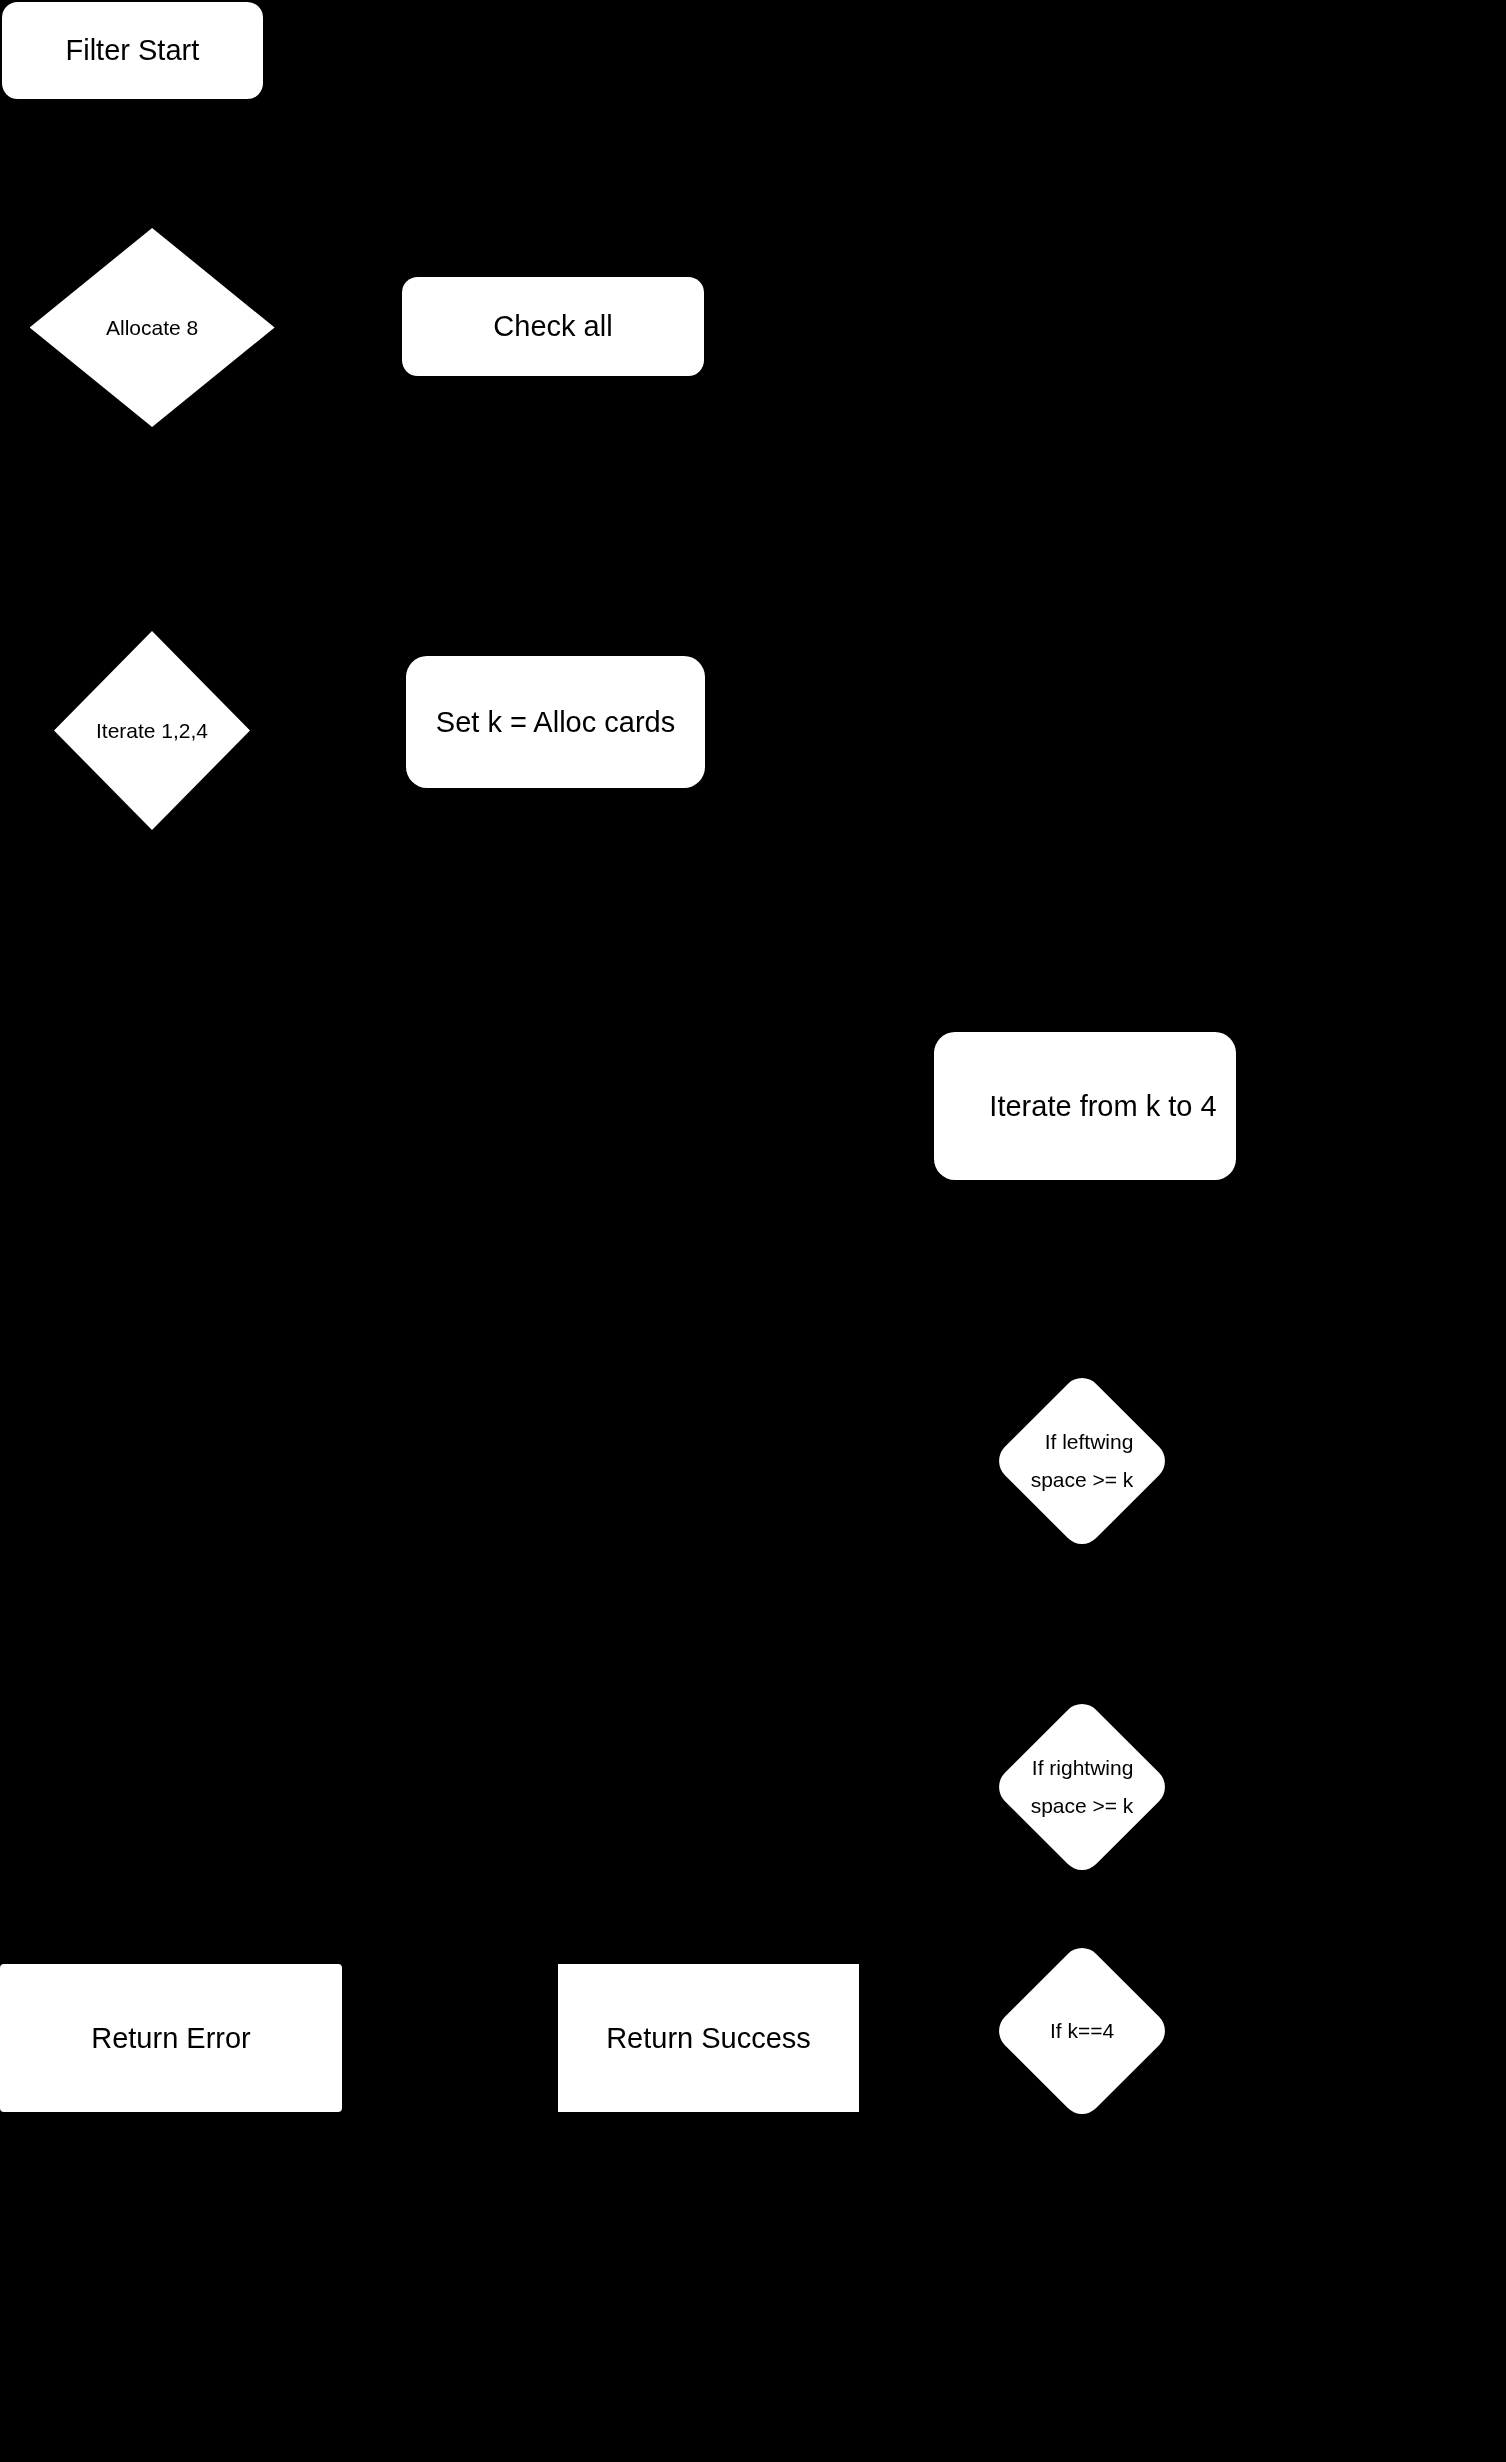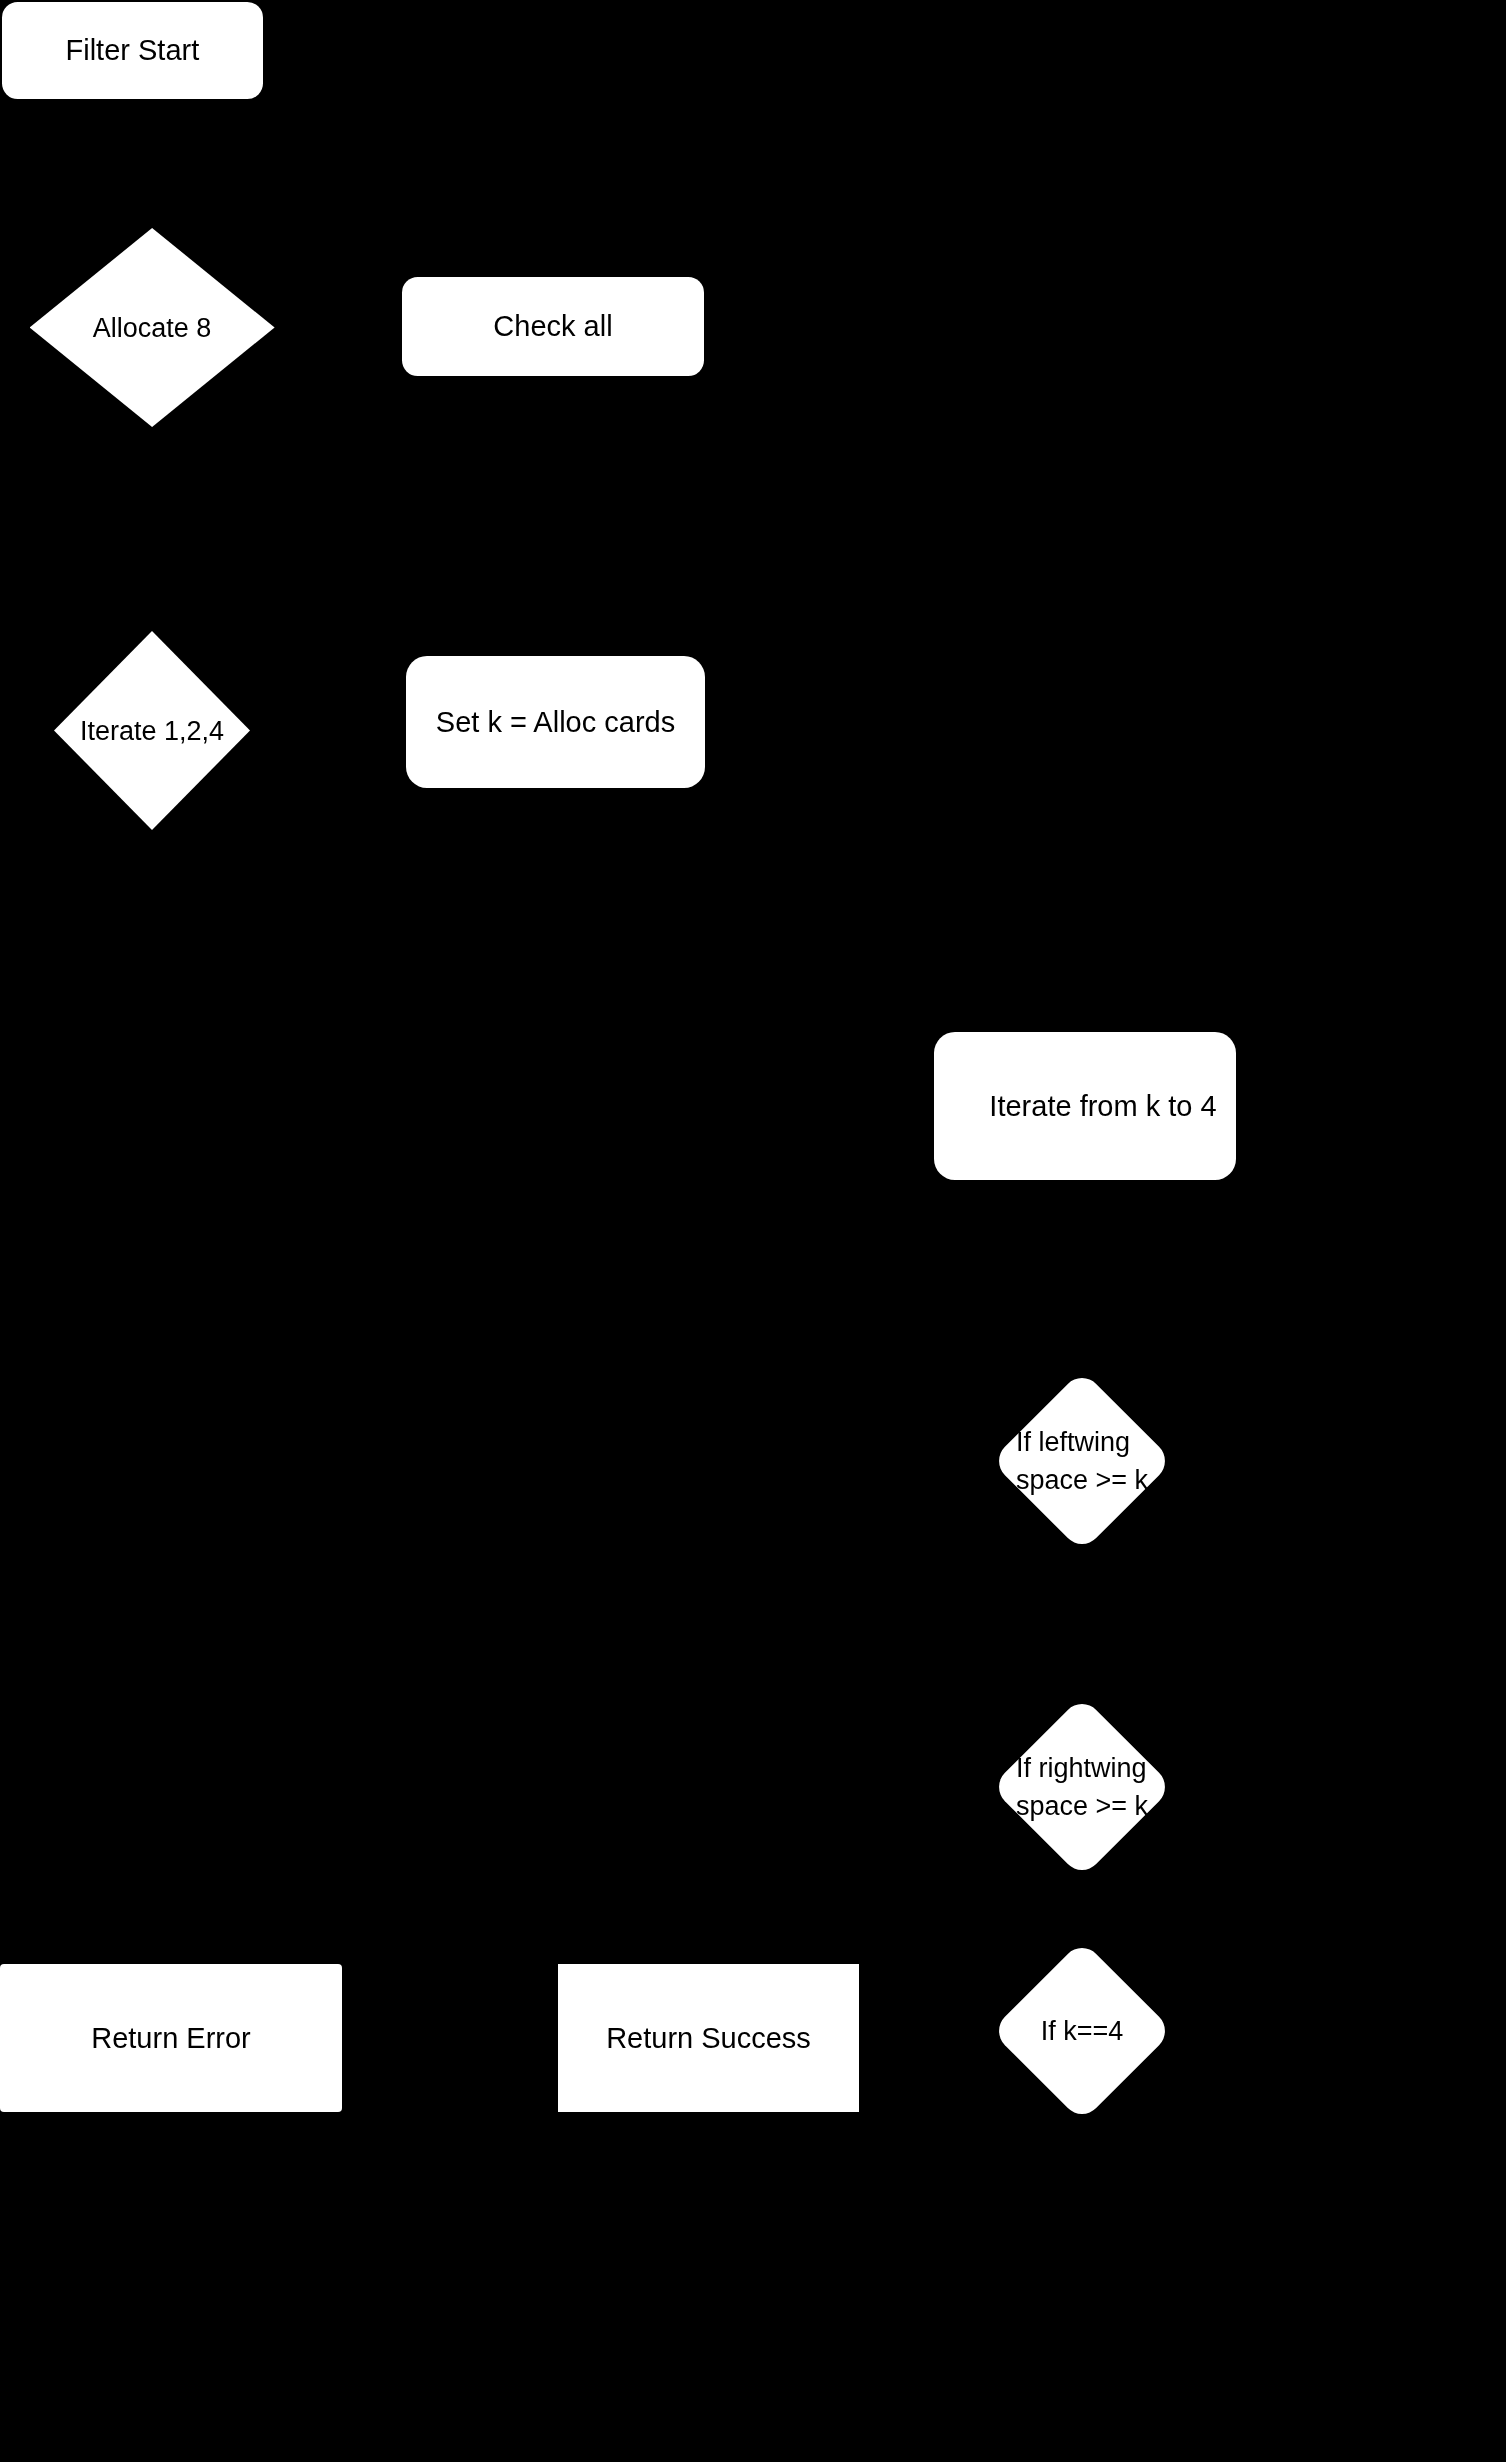--- a/index.html
+++ b/index.html
@@ -35,22 +35,22 @@
     left: 50%; top: 50%;
     width: 129px; height: 129px;
     background: #ffffff;
     border-radius: 20px;
     transform: translate(-50%, -50%) rotate(45deg);
   }
   .diamond-label {
     position: absolute;
     left: 50%; top: 50%;
     transform: translate(-50%, -50%);
-    text-align: left;
-    font-size: 27px;
+    text-align: right;
+    font-size: 21px;
     line-height: 38px;
     white-space: nowrap;
   }
 </style>
 </head>
 <body>
 
 <div class="node box" style="left:1.9px; top:1.9px; width:261px; height:97px; border-radius:15.7px;">
   <span>Filter Start</span>
 </div>

